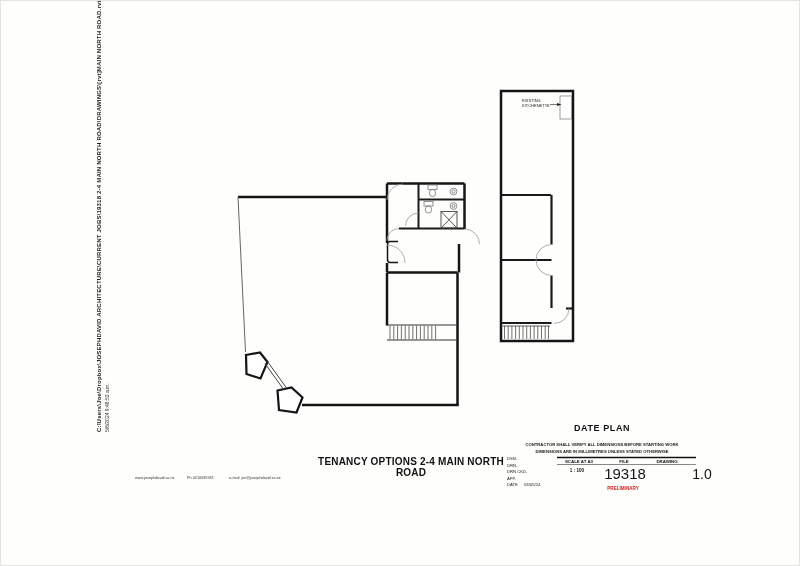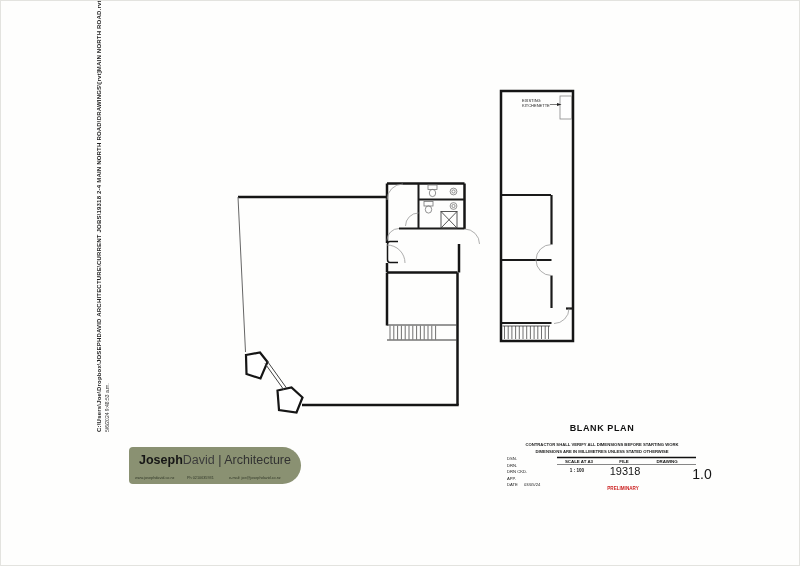--- a/index.html
+++ b/index.html
@@ -15,21 +15,21 @@
   .sheet-title {
     left:312px; top:455px; width:196px; text-align:center;
     font-size:10px; font-weight:bold; color:#111; letter-spacing:0.2px;
   }
   .blank-plan {
     left:505px; top:422px; width:192px; text-align:center;
     font-size:9px; font-weight:bold; color:#111; letter-spacing:0.6px;
   }
   .file-value {
     left:596px; top:464px; width:56px; text-align:center;
-    font-size:11px; font-weight:500; color:#151515;
+    font-size:15px; font-weight:500; color:#151515;
   }
   .drawing-value {
     left:644px; top:465px; width:42px; text-align:center;
     font-size:14px; font-weight:500; color:#151515;margin-left:36px;
   }
 
   
   .logo-block {
     left:128px; top:446px; width:172px; height:37px;
     background:#8a9172; border-radius:4px 19px 19px 4px;
@@ -42,27 +42,23 @@
   .logo-name .n3 { font-weight:400; color:#323232; }
 
   svg.overlay { position:absolute; left:0; top:0; pointer-events:none; }
   svg text { font-family:"Liberation Sans", sans-serif; }
 </style>
 </head>
 <body>
 
 <div id="sheet">
 
-  <div class="abs logo-block">
-    <div class="logo-name">
-      <span class="n1">Joseph</span><span class="n2">David</span><span class="n3"> | </span><span class="n3">Architecture</span>
-    </div>
-  </div>
-
-  <div class="abs blank-plan">BLANK PLAN</div>
+
+  <div class="abs sheet-title">TENANCY OPTIONS 2-4 MAIN NORTH ROAD</div>
+  <div class="abs blank-plan">DATE PLAN</div>
   <div class="abs file-value">19318</div>
   <div class="abs drawing-value">1.0</div>
 
   <svg class="overlay" width="800" height="566" viewBox="0 0 800 566">
 
     <g>
       <text transform="translate(100,431) rotate(-90)" font-size="6" font-weight="600" letter-spacing="0.2" fill="#222">C:\Users\Joe\Dropbox\JOSEPHDAVID ARCHITECTURE\CURRENT JOBS\19318 2-4 MAIN NORTH ROAD\DRAWINGS\[rvt]MAIN NORTH ROAD.rvt</text>
       <text transform="translate(107.5,431) rotate(-90)" font-size="5" fill="#333">5/6/2024 9:48:53 a.m.</text>
     </g>
 

